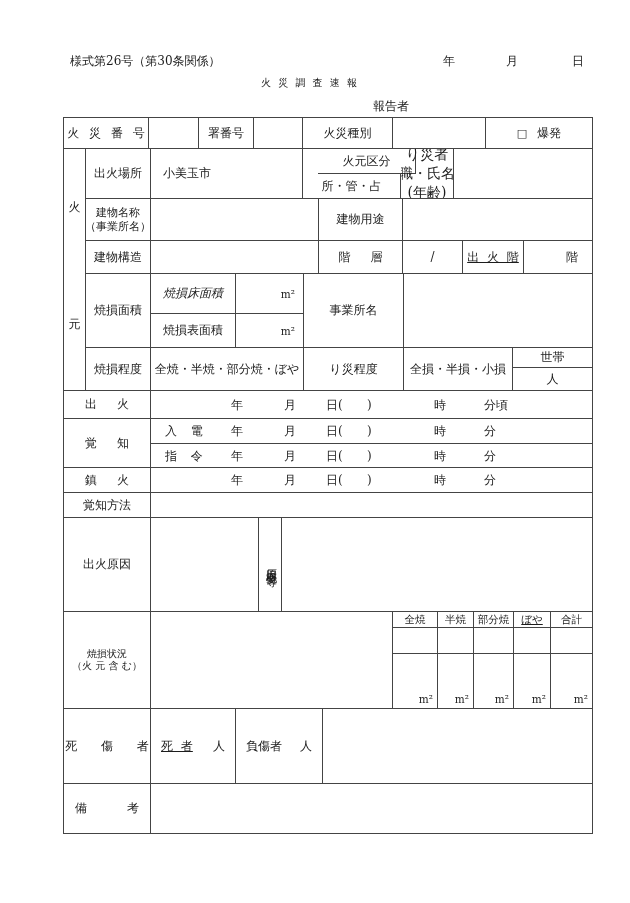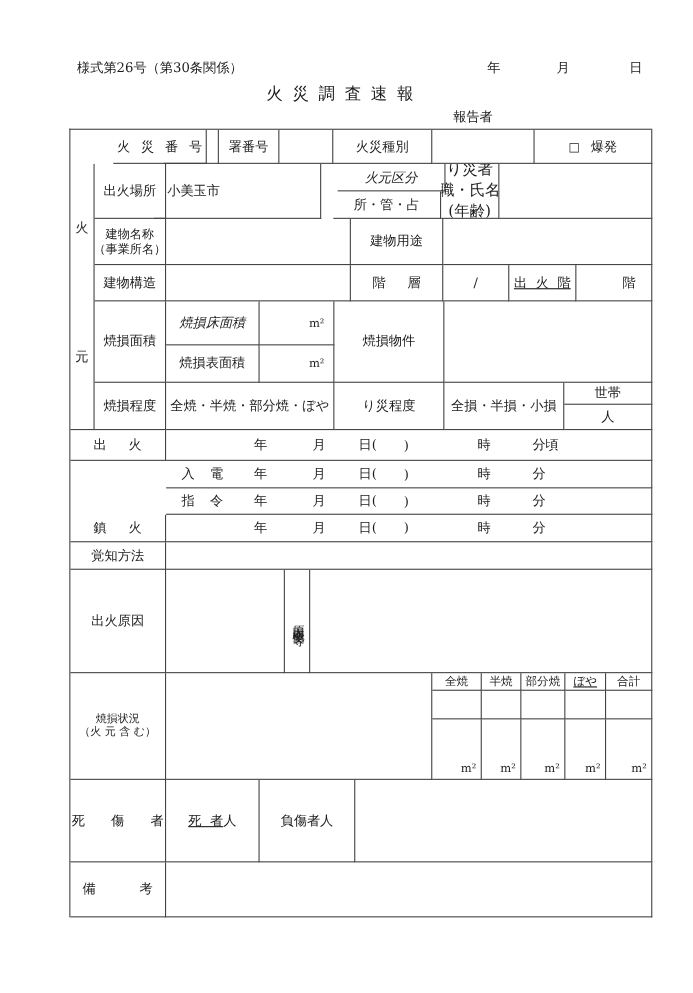--- a/index.html
+++ b/index.html
@@ -20,56 +20,56 @@
   .ws4{word-spacing:4px;text-decoration:underline;} .ws6{word-spacing:6px;}
   .ws16{word-spacing:16px;text-align:center;} .ws20{word-spacing:20px;} .ws36{word-spacing:36px;}
   .trow span{position:absolute;top:50%;transform:translateY(-50%);font-size:12px;}
   .t-sub{left:14px;word-spacing:10px;}
   .t-year{left:80px;} .t-month{left:133px;} .t-day{left:175px;}
   .t-close{left:216px;} .t-hour{left:283px;} .t-min{left:333px;}
   .vside span{position:absolute;left:50%;transform:translateX(-50%);font-size:12px;}
   .vtext{writing-mode:vertical-rl;letter-spacing:2px;font-size:11px;}
   .sqm{align-items:flex-end;justify-content:flex-end;
        padding:0 4px 3px 0;font-size:10.5px;}
-  .between{justify-content:center;padding:0 10px;}
+  .between{justify-content:space-between;padding:0 10px;}
   #page-title{position:absolute;left:310px;top:76px;transform:translateX(-50%);
-      font-size:15px;letter-spacing:2px;white-space:nowrap;}
+      font-size:10px;letter-spacing:2px;white-space:nowrap;}
 </style>
 </head>
 <body>
 
 <div class="hdr" style="left:70px;top:53px;">様式第26号（第30条関係）</div>
 <div class="hdr" style="left:443px;top:53px;">年</div>
 <div class="hdr" style="left:506px;top:53px;">月</div>
 <div class="hdr" style="left:572px;top:53px;"></div>
 <div class="hdr" style="left:572px;top:53px;">日</div>
 <div id="page-title">火 災 調 査 速 報</div>
-<div class="hdr" style="left:373px;top:98px;margin-left:39px;">報告者</div>
+<div class="hdr" style="left:373px;top:98px;">報告者</div>
 
 <div id="form-table">
 
-  <div class="cell ws6" style="left:0;top:0;width:85px;height:31px;margin-left:39px;">火 災 番 号</div>
+  <div class="cell ws6" style="left:0;top:0;width:85px;height:31px;">火 災 番 号</div>
   <div class="cell" style="left:85px;top:0;width:50px;height:31px;"></div>
   <div class="cell" style="left:135px;top:0;width:55px;height:31px;">署番号</div>
   <div class="cell" style="left:190px;top:0;width:49px;height:31px;"></div>
   <div class="cell" style="left:239px;top:0;width:90px;height:31px;">火災種別</div>
   <div class="cell" style="left:329px;top:0;width:93px;height:31px;"></div>
   <div class="cell" style="left:422px;top:0;width:107px;height:31px;">
     <span style="margin-right:10px;font-size:11px;">□</span>
     <span>爆発</span>
   </div>
 
   <div class="cell vside" style="left:0;top:31px;width:22px;height:242px;">
     <span style="top:50px;">火</span>
     <span style="top:167px;">元</span>
   </div>
 
   <div class="cell" style="left:22px;top:31px;width:65px;height:50px;">出火場所</div>
-  <div class="cell left" style="left:76px;top:31px;width:152px;height:50px;">小美玉市</div>
-  <div class="cell" style="left:243px;top:31px;width:98px;height:25px;font-style:italic;">火元区分</div>
+  <div class="cell left" style="left:87px;top:31px;width:152px;height:50px;">小美玉市</div>
+  <div class="cell" style="left:254px;top:31px;width:98px;height:25px;">火元区分</div>
   <div class="cell" style="left:239px;top:56px;width:98px;height:25px;">所・管・占</div>
   <div class="cell col tiny" style="left:337px;top:31px;width:53px;height:50px;">
     <span>り災者</span>
     <span>職・氏名</span>
     <span>(年齢)</span>
   </div>
   <div class="cell" style="left:390px;top:31px;width:139px;height:50px;"></div>
 
   <div class="cell col" style="left:22px;top:81px;width:65px;height:42px;font-size:11px;">
     <span>建物名称</span>
@@ -84,40 +84,41 @@
   <div class="cell ws16" style="left:255px;top:123px;width:84px;height:33px;">階 層</div>
   <div class="cell" style="left:339px;top:123px;width:60px;height:33px;">/</div>
   <div class="cell ws4" style="left:399px;top:123px;width:61px;height:33px;">出 火 階</div>
   <div class="cell right" style="left:460px;top:123px;width:69px;height:33px;padding-right:14px;">階</div>
 
   <div class="cell" style="left:22px;top:156px;width:65px;height:74px;">焼損面積</div>
   <div class="cell" style="left:87px;top:156px;width:85px;height:40px;font-style:italic;">焼損床面積</div>
   <div class="cell right small" style="left:172px;top:156px;width:68px;height:40px;">m²</div>
   <div class="cell" style="left:87px;top:196px;width:85px;height:34px;">焼損表面積</div>
   <div class="cell right small" style="left:172px;top:196px;width:68px;height:34px;">m²</div>
-  <div class="cell" style="left:240px;top:156px;width:100px;height:74px;">焼損物件</div>
+  <div class="cell" style="left:240px;top:156px;width:100px;height:74px;">事業所名</div>
   <div class="cell" style="left:340px;top:156px;width:189px;height:74px;"></div>
 
   <div class="cell" style="left:22px;top:230px;width:65px;height:43px;">焼損程度</div>
   <div class="cell" style="left:240px;top:230px;width:100px;height:43px;">り災程度</div>
   <div class="cell" style="left:87px;top:230px;width:153px;height:43px;">全焼・半焼・部分焼・ぼや</div>
   <div class="cell" style="left:340px;top:230px;width:109px;height:43px;">全損・半損・小損</div>
   <div class="cell" style="left:449px;top:230px;width:80px;height:20px;">世帯</div>
   <div class="cell" style="left:449px;top:250px;width:80px;height:23px;">人</div>
 
   <div class="cell ws16" style="left:0;top:273px;width:87px;height:28px;">出 火</div>
   <div class="cell trow" style="left:87px;top:273px;width:442px;height:28px;">
     <span class="t-year">年</span>
     <span class="t-month">月</span>
     <span class="t-day">日(</span>
     <span class="t-close">)</span>
     <span class="t-hour">時</span>
     <span class="t-min">分頃</span>
   </div>
 
+  <div class="cell ws16" style="left:0;top:301px;width:87px;height:49px;">覚 知</div>
   <div class="cell trow" style="left:87px;top:301px;width:442px;height:25px;">
     <span class="t-sub">入 電</span>
     <span class="t-year">年</span>
     <span class="t-month">月</span>
     <span class="t-day">日(</span>
     <span class="t-close">)</span>
     <span class="t-hour">時</span>
     <span class="t-min">分</span>
   </div>
   <div class="cell trow" style="left:87px;top:326px;width:442px;height:24px;">

